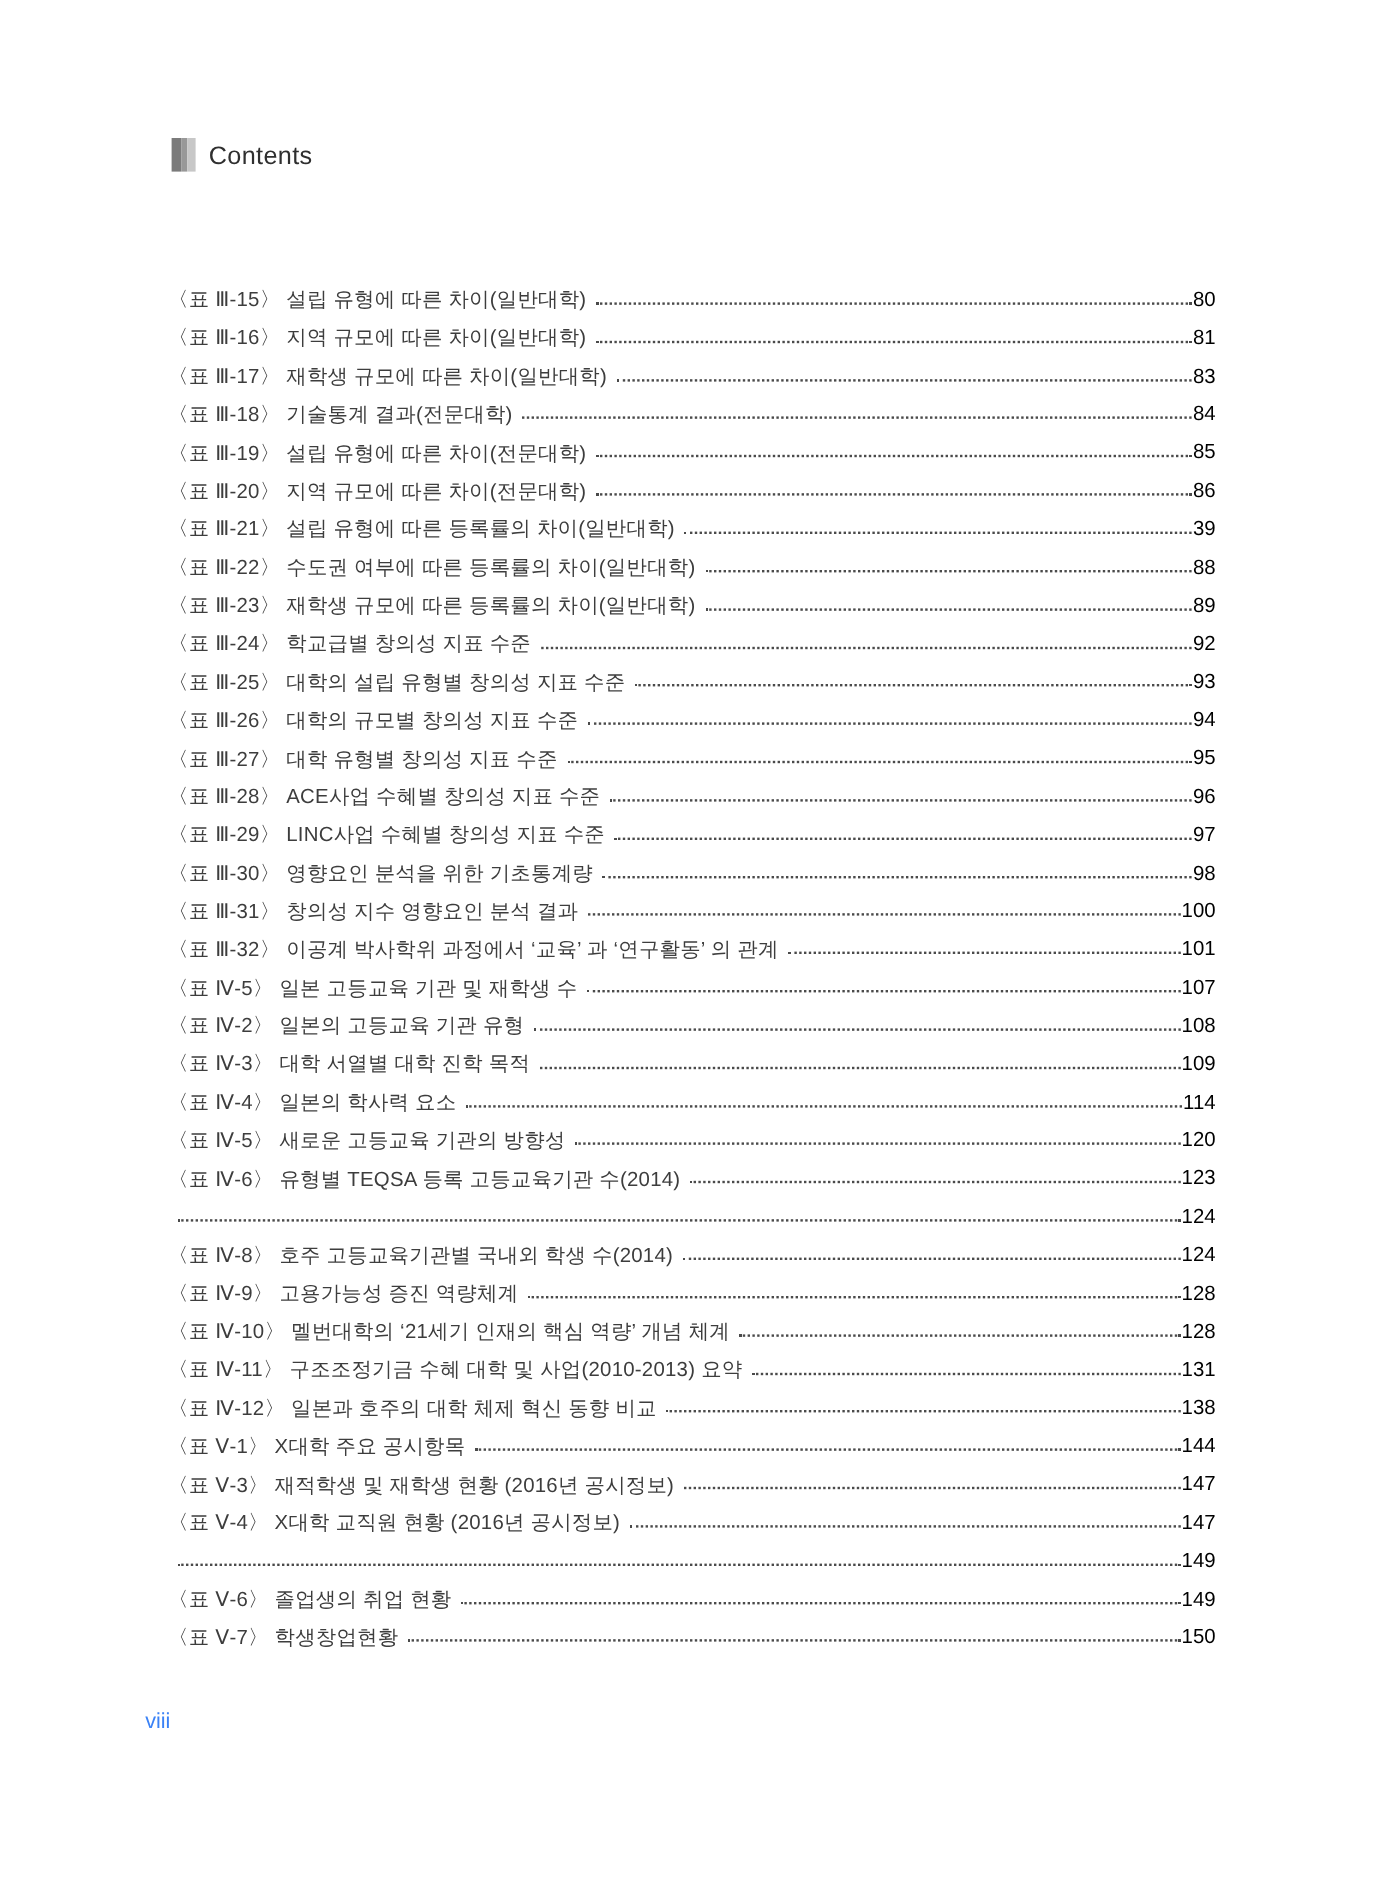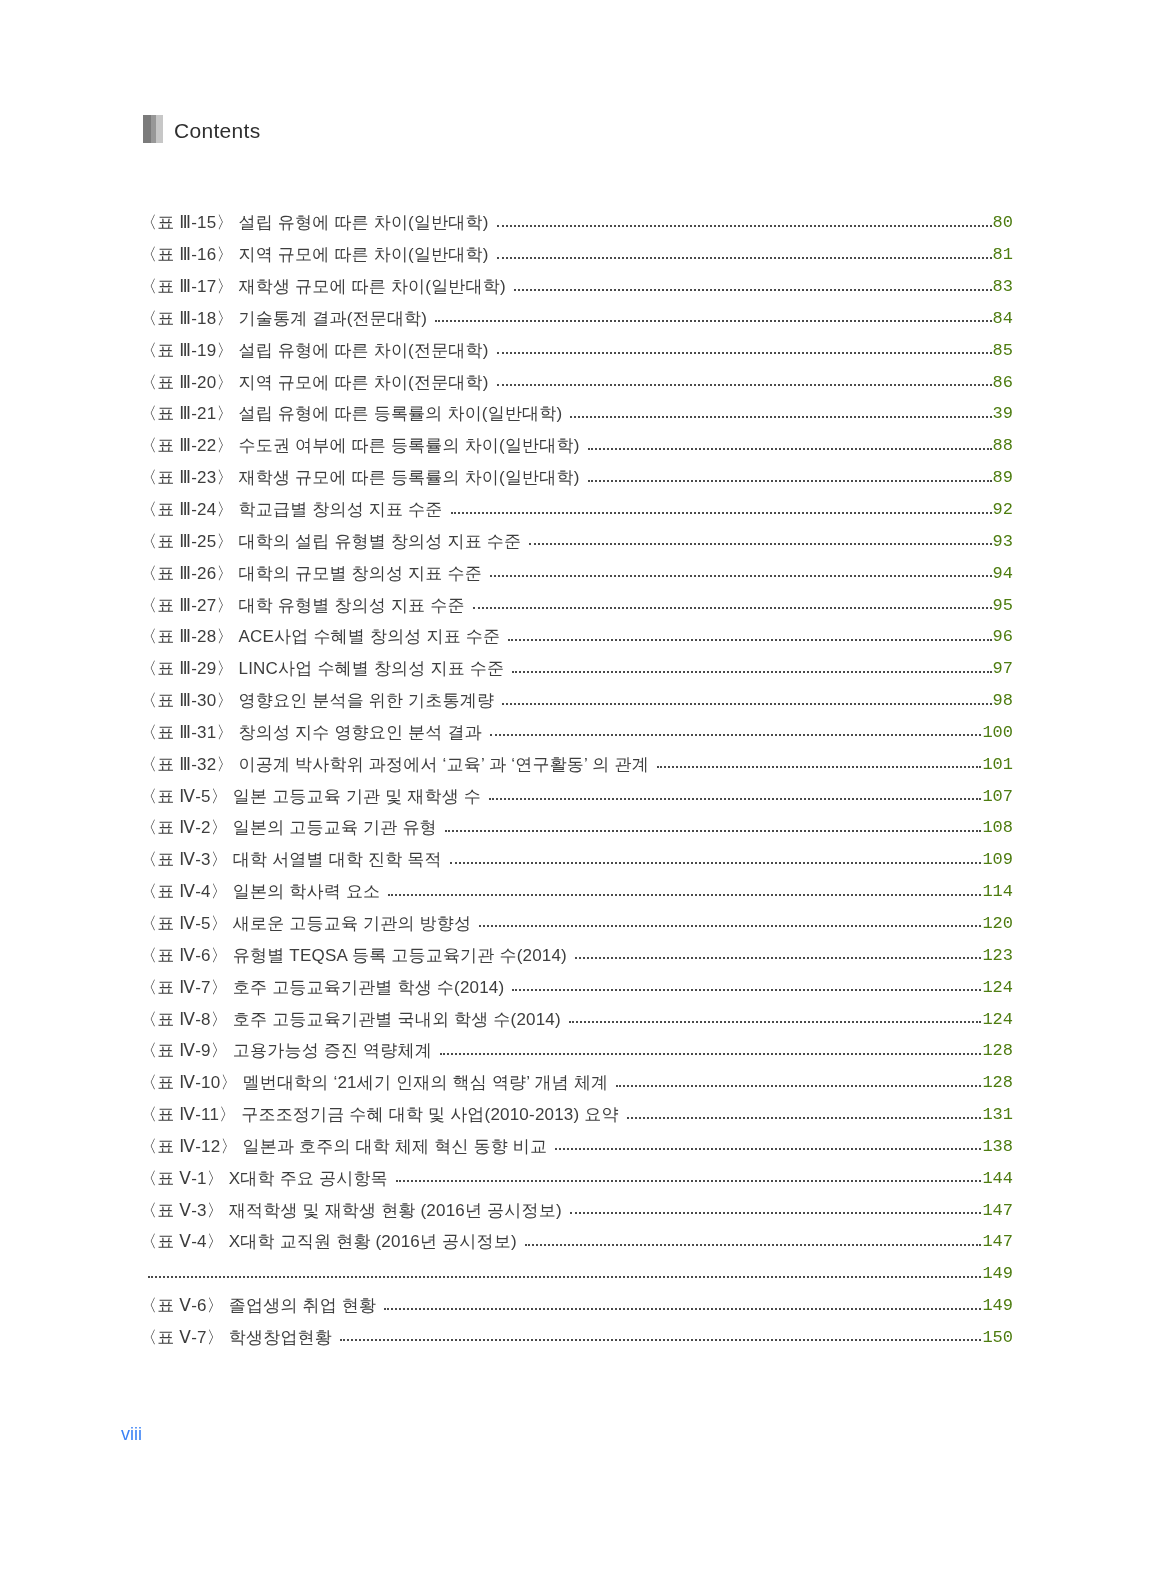--- a/index.html
+++ b/index.html
@@ -40,21 +40,21 @@
   .header-title {
     margin-left: 11px;
     font-size: 21px;
     letter-spacing: 0.3px;
     color: #2f2f2f;
   }
   
   .toc {
     position: absolute;
     left: 140px;
-    top: 207px;
+    top: 234px;
     width: 873px;
   }
   .row {
     display: flex;
     align-items: center;
     height: 31.85px;
     font-size: 17px;
     white-space: nowrap;
   }
   .label {
@@ -65,22 +65,21 @@
   .leader {
     flex: 1 1 auto;
     min-width: 10px;
     border-bottom: 2px dotted #4a4a4a;
     margin: 0 1px 0 8px;
     position: relative;
     top: 3px;
   }
   .page-num {
     flex: 0 0 auto;
-    color: #4d7c0f;
-    font-family: Liberation Mono, monospace;
+    color: #000000;
   }
   
   .footer {
     position: absolute;
     left: 121px;
     top: 1424px;
     font-size: 18px;
     color: #3b82f6;
   }
 </style>
@@ -237,21 +236,20 @@
     <span class="page-num">120</span>
   </div>
 
   <div class="row">
     <span class="label">〈표 Ⅳ-6〉 유형별 TEQSA 등록 고등교육기관 수(2014)</span>
     <span class="leader"></span>
     <span class="page-num">123</span>
   </div>
 
   <div class="row">
-    <span class="label">〈표 Ⅳ-7〉 호주 고등교육기관별 학생 수(2014)</span>
     <span class="leader"></span>
     <span class="page-num">124</span>
   </div>
 
   <div class="row">
     <span class="label">〈표 Ⅳ-8〉 호주 고등교육기관별 국내외 학생 수(2014)</span>
     <span class="leader"></span>
     <span class="page-num">124</span>
   </div>
 

